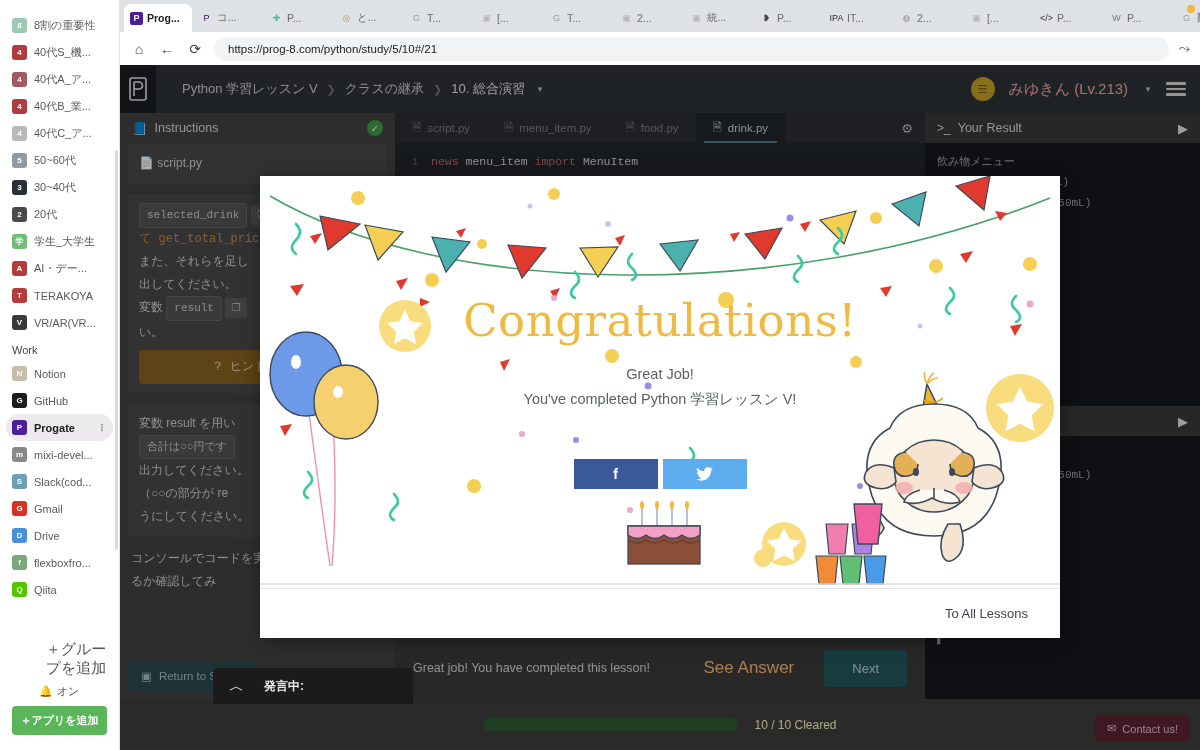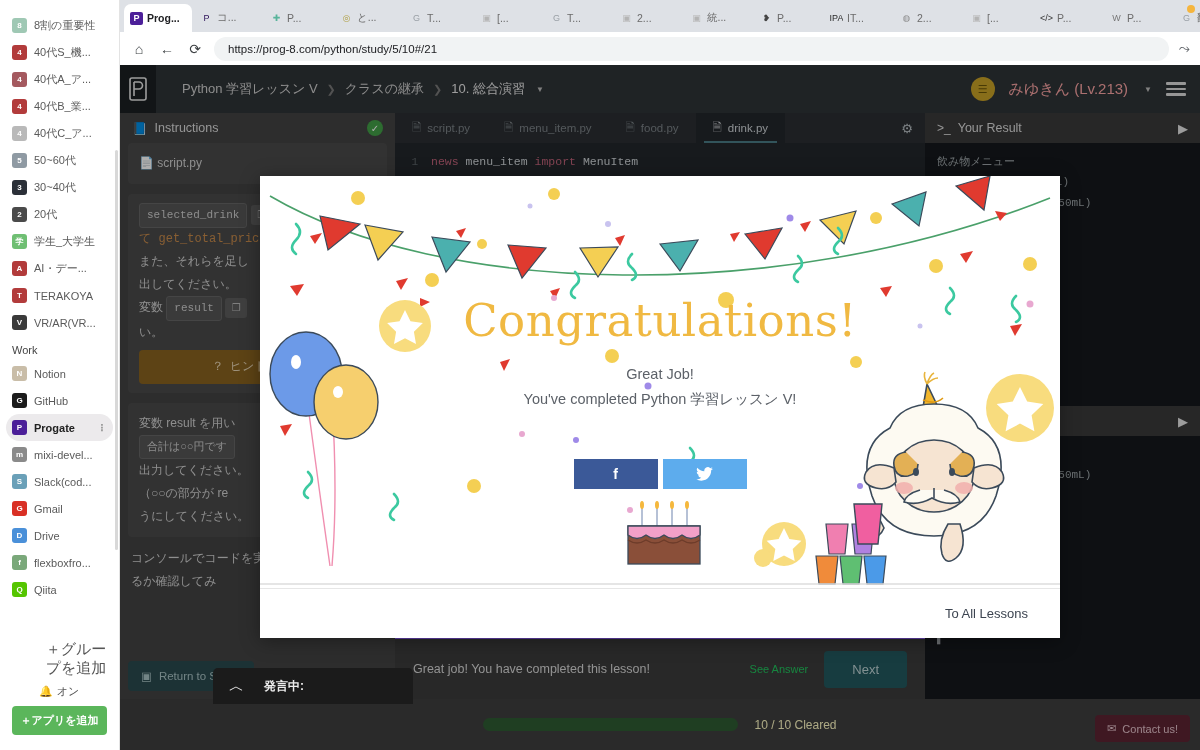--- a/index.html
+++ b/index.html
@@ -106,23 +106,23 @@
   .ed-tab.active{ background:#23272b; color:#cfd4d8;}
   .ed-tab.active::after{content:""; position:absolute; left:8px; right:8px; bottom:0; height:2px;
      background:#4a7c86;}
   .ed-gear{ margin-left:auto; width:36px; display:flex;align-items:center;justify-content:center;
      color:#b9bfc4; font-size:13px;}
   .ed-code{ padding:9px 0 0 0; font-family:"Liberation Mono","DejaVu Sans Mono",monospace; font-size:11.5px;}
   .ln{ display:flex; height:19px; align-items:center;}
   .ln .num{ width:36px; text-align:right; padding-right:13px; color:#5d6468; font-size:11px;}
   .kw{ color:#c0637a;} .id{color:#cfd4d8;}
   .ed-bottom{ position:absolute; left:0; right:0; bottom:0; height:66px; background:#3b3b3b;
-     border-top:6px solid #8b5cf6; display:flex; align-items:center; padding:0 18px; gap:0;}
+     border-top:4px solid #8b5cf6; display:flex; align-items:center; padding:0 18px; gap:14px;}
   .ed-msg{ font-size:12.5px; color:#d8d8d8;}
-  .see-ans{ margin-left:auto; font-size:11px; color:#22c55e; padding:10px 16px;}
+  .see-ans{ margin-left:auto; font-size:17px; color:#fdba74; padding:10px 16px;}
   .next-btn{ background:#23595f; color:#bfd4d6; font-size:13px; border-radius:4px; padding:11px 28px;}
   .congrats-ghost{ position:absolute; left:40%; bottom:66px; font-size:26px; color:#7d2b3a;
      font-family:"DejaVu Serif",serif; opacity:.9;}
 
   .col-result{ width:275px; background:#3a3a3a; display:flex; flex-direction:column;}
   .res-head{ height:30px; display:flex; align-items:center; padding:0 12px; gap:7px;
      font-size:12.5px; color:#ddd;}
   .play{ margin-left:auto; color:#e6e6e6; font-size:13px;}
   .res-body{ flex:1; background:#15191c; margin:0; padding:9px 12px;
      font-family:"Liberation Mono","DejaVu Sans Mono",monospace; font-size:11px; color:#9fa6aa;

